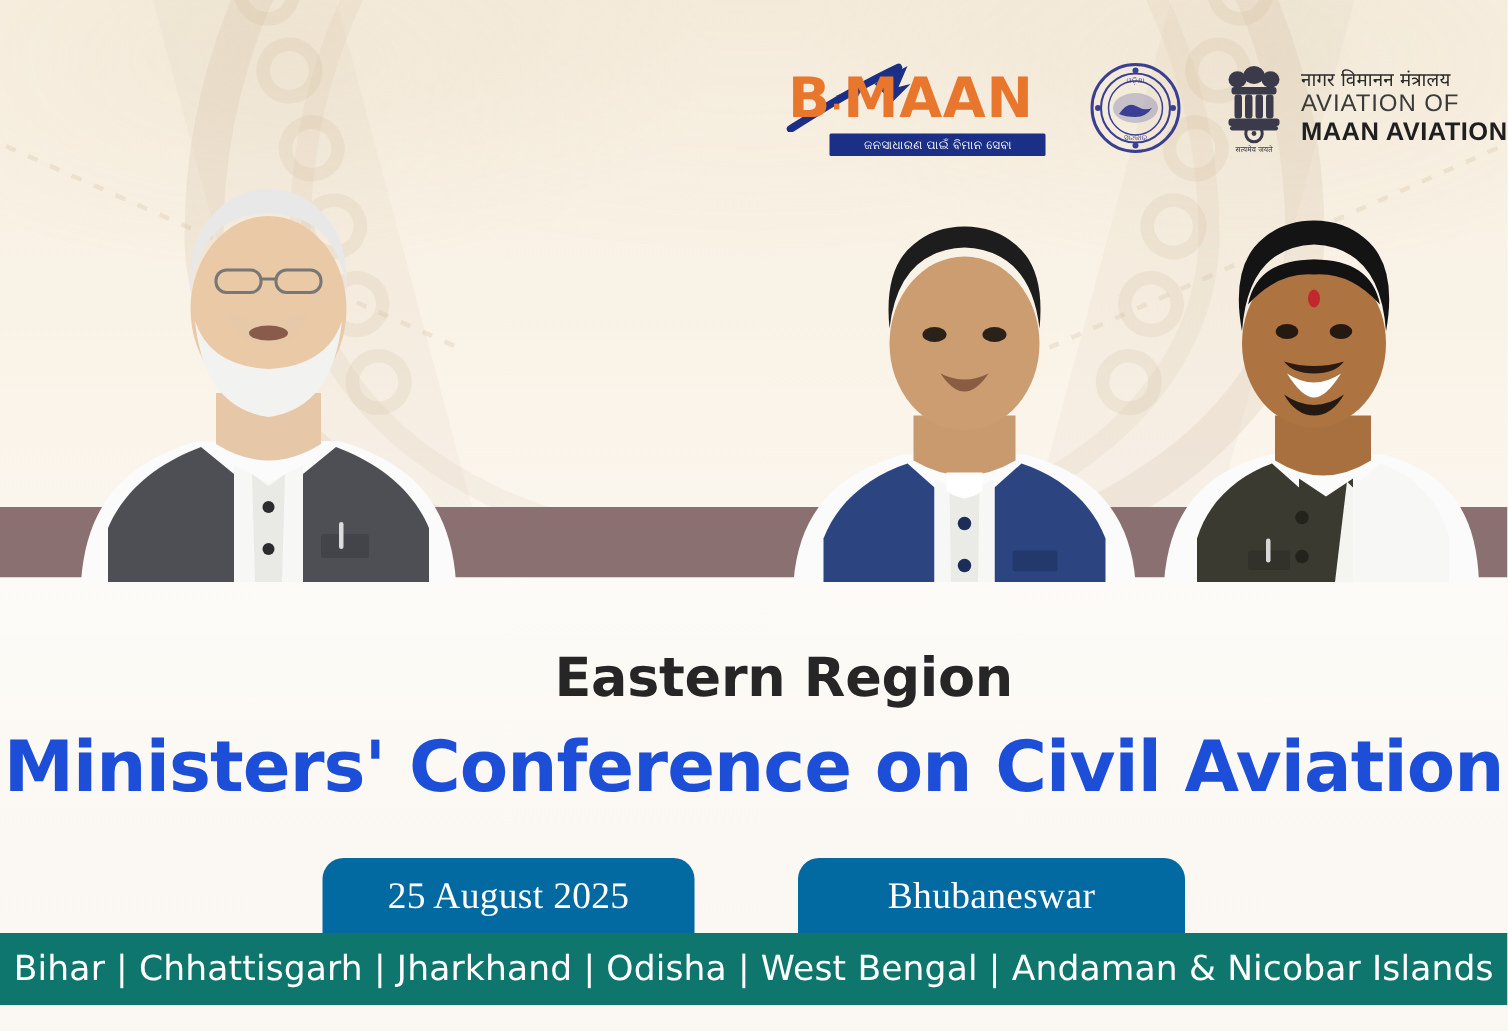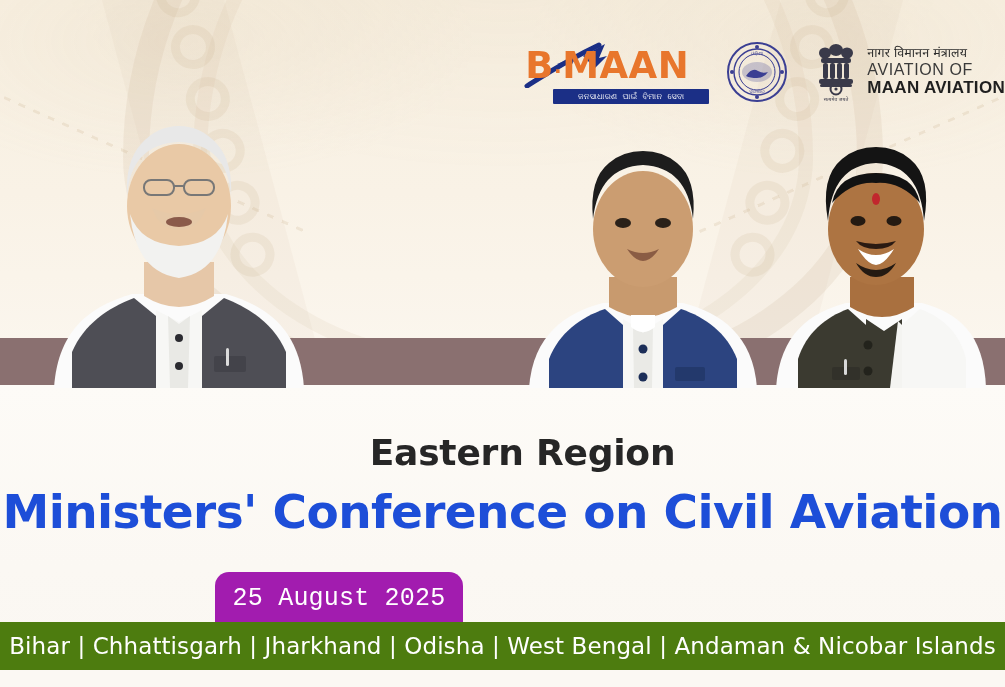--- a/index.html
+++ b/index.html
@@ -44,24 +44,24 @@
   
   .logos{position:absolute;top:36px;left:0;right:0;height:72px;
     display:flex;align-items:center;justify-content:flex-end;gap:26px;z-index:6;}
 
   .bmaan{position:relative;width:175px;height:64px;}
   .bmaan .word{position:absolute;left:0;top:6px;width:175px;height:40px;
     font-size:37px;font-weight:bold;letter-spacing:.5px;color:#E8762C;
     font-family:"DejaVu Sans", sans-serif;line-height:40px;}
   .bmaan .word .b{color:#E8762C;}
   .bmaan .swoosh{position:absolute;left:-4px;top:2px;width:92px;height:46px;}
-  .bmaan .odia{position:absolute;left:28px;bottom:0;width:156px;height:15px;
+  .bmaan .odia{position:absolute;left:28px;bottom:0;width:144px;height:15px;
     background:#1b2f86;border-radius:1px;color:#fff;font-size:8px;
     text-align:center;line-height:15px;letter-spacing:.3px;
-    font-family:Liberation Mono, monospace;}
+    font-family:Liberation Sans, sans-serif;}
 
   .odisha-seal{width:62px;height:62px;position:relative;}
   .moca{display:flex;align-items:center;gap:9px;}
   .moca .emblem{width:44px;height:62px;position:relative;}
   .moca .txt{line-height:1.08;color:#2a2a2a;}
   .moca .hi{font-size:12.5px;font-family:"DejaVu Sans", sans-serif;letter-spacing:.1px;}
   .moca .l1{font-size:16px;letter-spacing:.6px;color:#3a3a3a;margin-top:1px;}
   .moca .l2{font-size:17px;font-weight:bold;letter-spacing:.3px;color:#1f1f1f;margin-top:1px;}
 
   
@@ -80,28 +80,28 @@
 
   
   .region{position:absolute;top:432px;left:0;right:0;text-align:center;z-index:5;
     font-size:36px;font-weight:bold;color:#262626;letter-spacing:-.2px;
     font-family:"DejaVu Sans", sans-serif;padding-left:40px;}
   .maintitle{position:absolute;top:484px;left:0;right:0;text-align:center;z-index:5;
     font-size:47px;font-weight:bold;color:#1d4ed8;letter-spacing:-.6px;
     font-family:"DejaVu Sans", sans-serif;white-space:nowrap;}
 
   .badges{position:absolute;top:572px;left:0;right:0;height:52px;z-index:5;}
-  .badge{position:absolute;top:0;height:52px;background:#a21caf;
+  .badge{position:absolute;top:0;height:52px;background:#0369a1;
     border-radius:14px 14px 0 0;color:#fff;font-size:25px;
     display:flex;align-items:center;justify-content:center;letter-spacing:.2px;
-    font-family:Liberation Mono, monospace;}
+    font-family:Liberation Serif, serif;}
   .badge-date{left:215px;width:248px;}
   .badge-city{left:532px;width:258px;}
 
-  .states{position:absolute;left:0;right:0;top:622px;height:48px;background:#4d7c0f;
+  .states{position:absolute;left:0;right:0;top:622px;height:48px;background:#0f766e;
     z-index:5;color:#fff;font-size:23px;display:flex;align-items:center;justify-content:center;
     letter-spacing:.1px;font-family:"DejaVu Sans", sans-serif;}
   .footstrip{position:absolute;left:0;right:0;top:670px;bottom:0;background:#fbf8f3;z-index:5;}
 </style>
 </head>
 <body>
 
 <div class="poster">
 
   <div class="bg-base"></div>
@@ -247,17 +247,18 @@
       <rect x="60" y="222" width="28" height="13" rx="2" fill="#32312a"></rect>
       <rect x="72" y="214" width="3" height="16" rx="1.5" fill="#d8d8d8"></rect>
     </svg>
   </div>
 
   <div class="region">Eastern Region</div>
   <div class="maintitle">Ministers' Conference on Civil Aviation</div>
 
   <div class="badges">
     <div class="badge badge-date">25 August 2025</div>
+    <div class="badge badge-city">Bhubaneswar</div>
   </div>
 
   <div class="states">Bihar | Chhattisgarh | Jharkhand | Odisha | West Bengal | Andaman &amp; Nicobar Islands</div>
   <div class="footstrip"></div>
 </div>
 
 </body></html>

